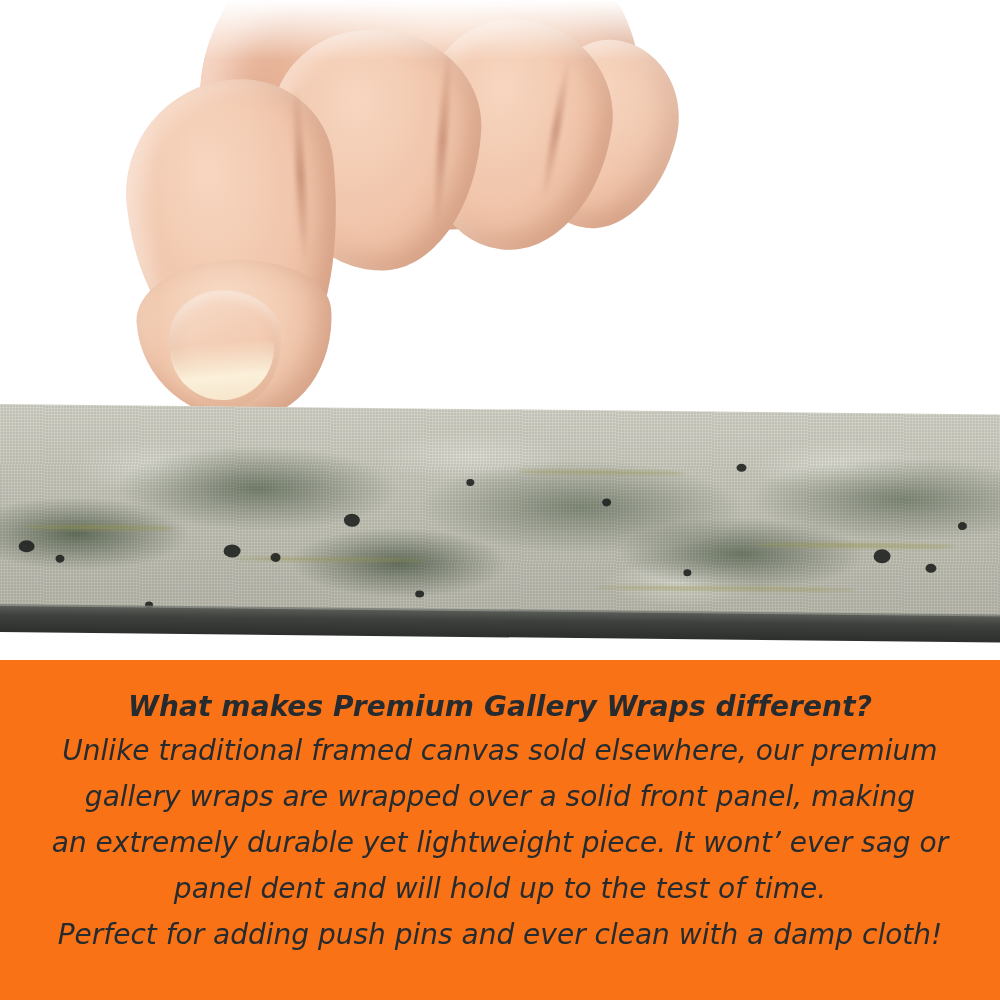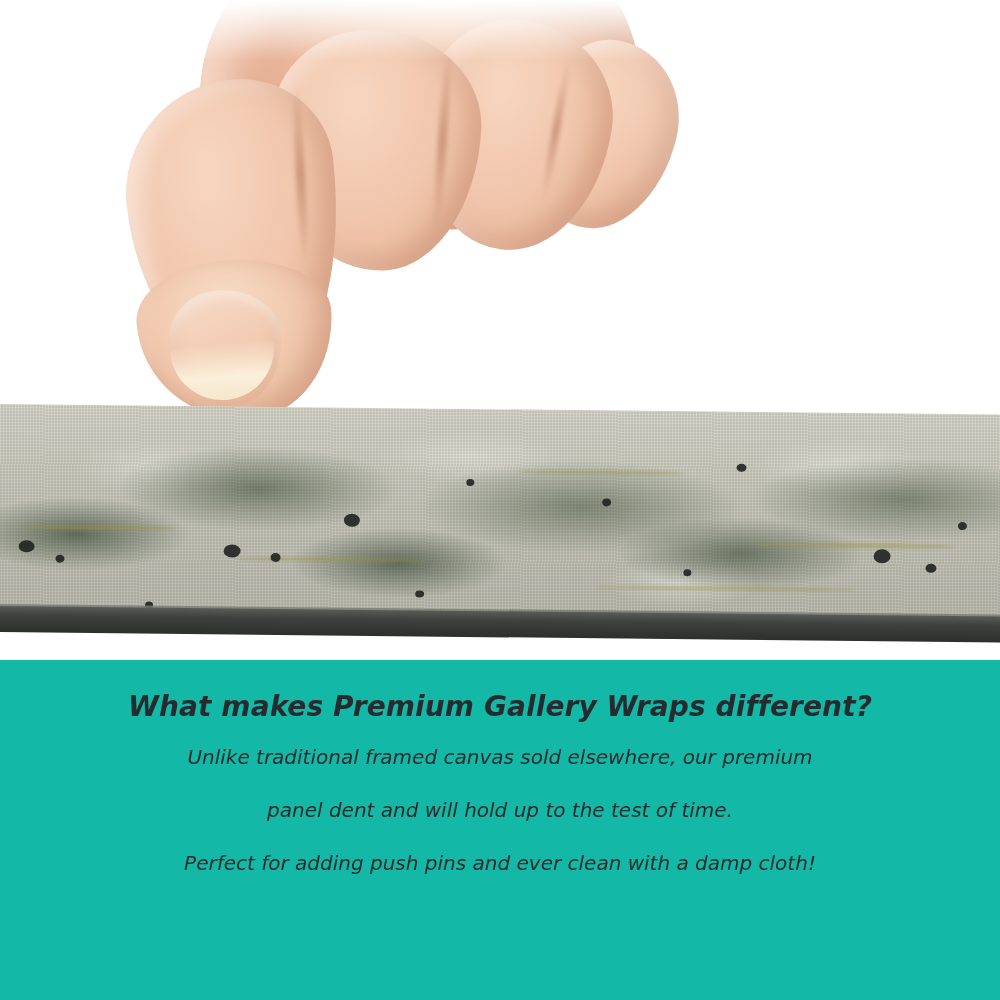--- a/index.html
+++ b/index.html
@@ -11,21 +11,21 @@
     width: 1000px;
     height: 1000px;
     font-family: "Liberation Sans", sans-serif;
     overflow: hidden;
   }
 
   .page {
     position: relative;
     width: 1000px;
     height: 1000px;
-    background: #14b8a6;
+    background: #f97316;
   }
 
   
   .photo {
     position: absolute;
     left: 0;
     top: 0;
     width: 1000px;
     height: 660px;
     background: #ffffff;
@@ -245,22 +245,22 @@
     font-family: "DejaVu Sans", sans-serif;
     font-style: italic;
   }
   .caption h2 {
     margin: 0 0 8px 0;
     font-size: 28px;
     font-weight: 700;
     letter-spacing: 0.1px;
   }
   .caption p {
-    margin: 16px;
-    font-size: 20px;
+    margin: 9px;
+    font-size: 28px;
     line-height: 37px;
     font-weight: 400;
   }
 </style>
 </head>
 <body>
 
 <div class="page">
 
   <div class="photo">
@@ -308,17 +308,19 @@
       <div class="speck" style="left:420px; top:182px; width:9px;  height:7px;"></div>
     </div>
 
     <div class="strip-edge-hi"></div>
     <div class="strip-edge"></div>
   </div>
 
   <div class="caption">
     <h2>What makes Premium Gallery Wraps different?</h2>
     <p>Unlike traditional framed canvas sold elsewhere, our premium</p>
+    <p>gallery wraps are wrapped over a solid front panel, making</p>
+    <p>an extremely durable yet lightweight piece. It wont’ ever sag or</p>
     <p>panel dent and will hold up to the test of time.</p>
     <p>Perfect for adding push pins and ever clean with a damp cloth!</p>
   </div>
 
 </div>
 
 </body></html>

